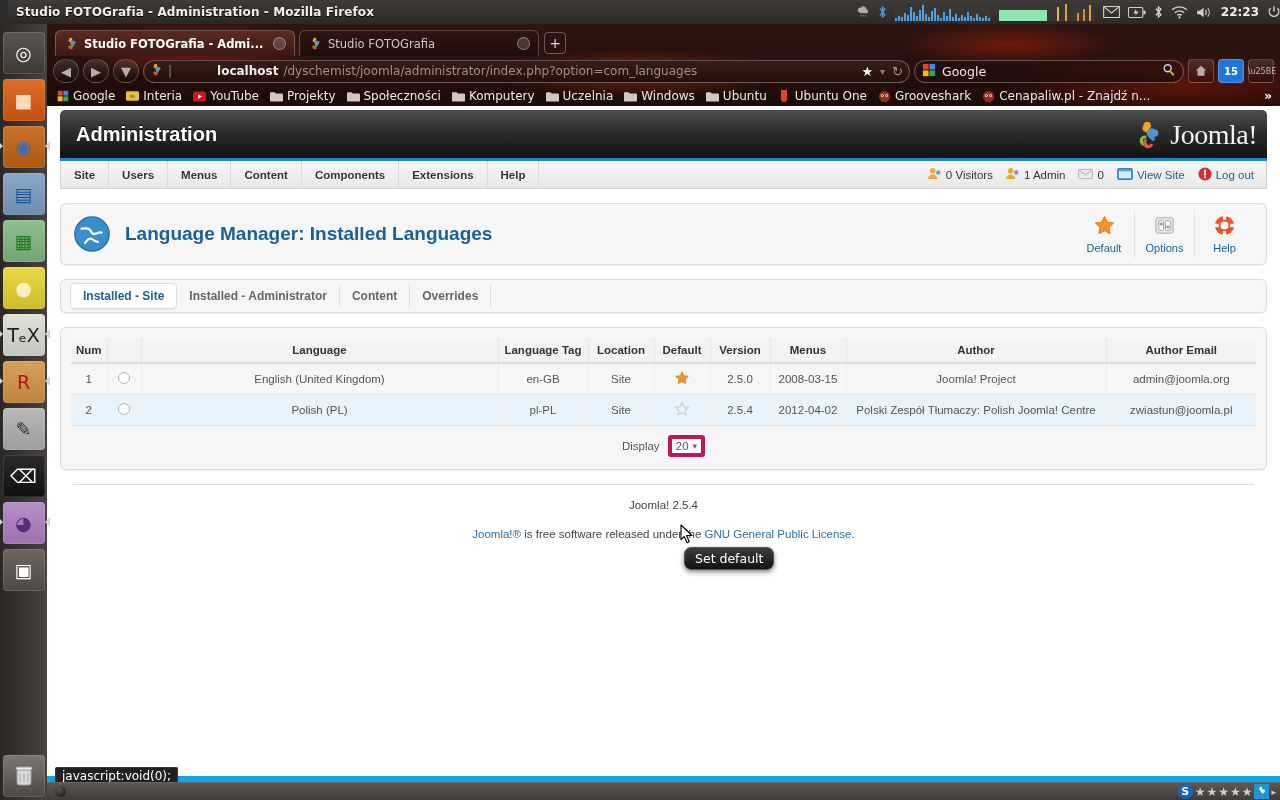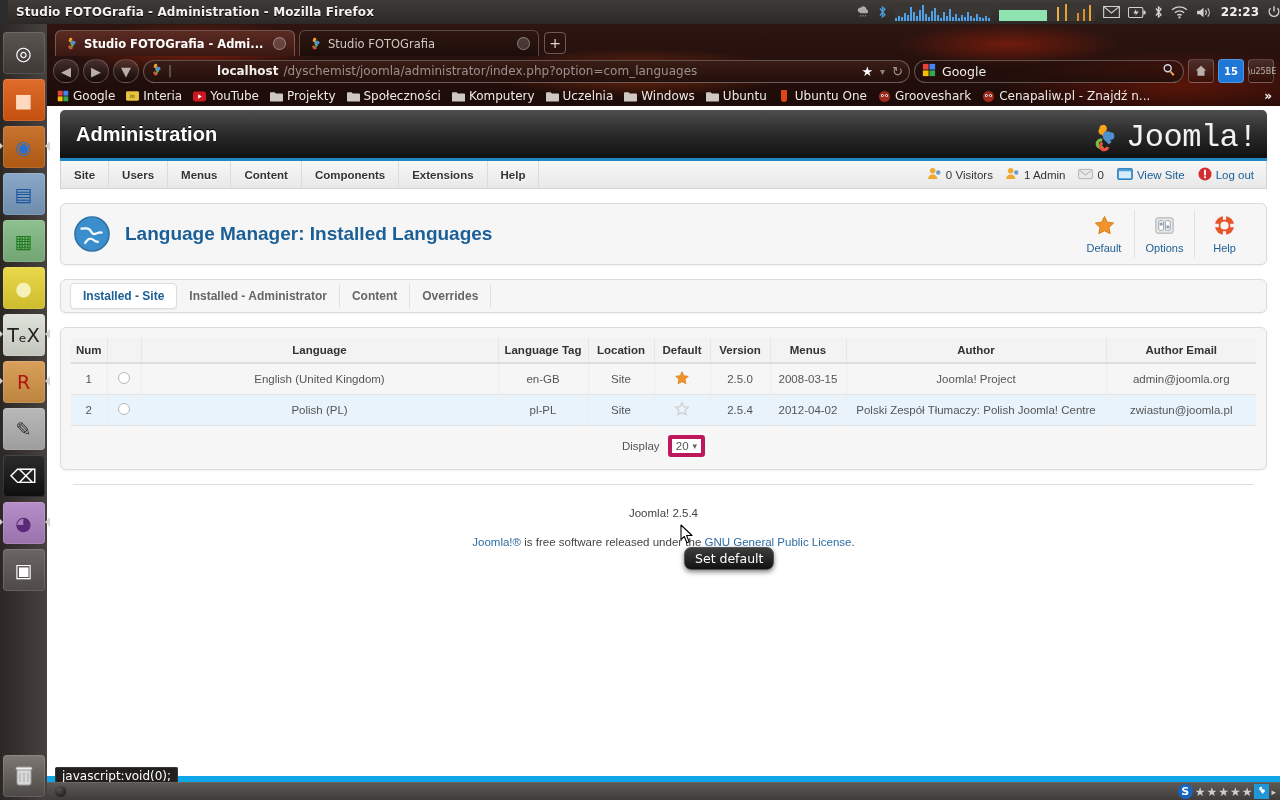--- a/index.html
+++ b/index.html
@@ -135,22 +135,22 @@
 
   #j-header {
     height: 51px; margin-top: 4px;
     background: linear-gradient(180deg,#4e4e4e 0%, #2d2d2d 45%, #111 100%);
     border-radius: 5px 5px 0 0; display: flex; align-items: center;
     border-bottom: 3px solid #1f87c4; position: relative;
   }
   #j-header h1 { font-family: "Liberation Sans", sans-serif; color: #fff; font-size: 20px;
      margin-left: 16px; font-weight: bold; text-shadow: 0 -1px 0 #000; }
   .joomla-logo { position: absolute; right: 10px; top: 9px; display: flex; align-items: center; gap: 6px; }
-  .joomla-logo .jtext { color: #f2f2f2; font-family: Liberation Mono, monospace;
-                        font-size: 32px; font-weight: 300; letter-spacing: -.5px; }
+  .joomla-logo .jtext { color: #f2f2f2; font-family: Liberation Serif, serif;
+                        font-size: 28px; font-weight: 300; letter-spacing: -.5px; }
 
   #j-menubar {
     height: 28px; background: linear-gradient(180deg,#f7f7f7,#e8e8e8);
     border: 1px solid #d3d3d3; border-top: none;
     display: flex; align-items: stretch; font-family: "Liberation Sans", sans-serif;
   }
   .jm-item { display: flex; align-items: center; padding: 0 13px; font-size: 11.5px; font-weight: bold;
              color: #333; border-right: 1px solid #dcdcdc; text-shadow: 0 1px 0 #fff; }
   .jm-right { margin-left: auto; display: flex; align-items: center; gap: 13px; padding-right: 12px;
               font-size: 11.5px; color: #1b5f96; }
@@ -208,21 +208,21 @@
     background: linear-gradient(180deg,#3d3d3d,#111);
     color: #fff; font-size: 12.5px; font-family: "DejaVu Sans", sans-serif;
     padding: 3px 10px; border-radius: 7px; border: 1px solid #555;
     box-shadow: 0 2px 5px rgba(0,0,0,.5); z-index: 30; white-space: nowrap;
   }
 
   #cursor { position: absolute; left: 633px; top: 418px; z-index: 31; }
 
   #j-footer { text-align: center; font-family: "Liberation Sans", sans-serif;
               font-size: 11.5px; color: #444; border-top: 1px solid #ddd; margin: 14px 13px 0 13px;
-              padding-top: 22px; }
+              padding-top: 14px; }
   #j-footer .lic { margin-top: 17px; }
   #j-footer a { color: #2e6da4; text-decoration: none; }
 
   
   #statusbar {
     position: absolute; left: 0; bottom: 0; width: 1233px; height: 30px;
   }
   #status-text {
     position: absolute; left: 8px; bottom: 16px;
     background: #22201f; color: #fff; font-size: 12px; padding: 1px 6px;

